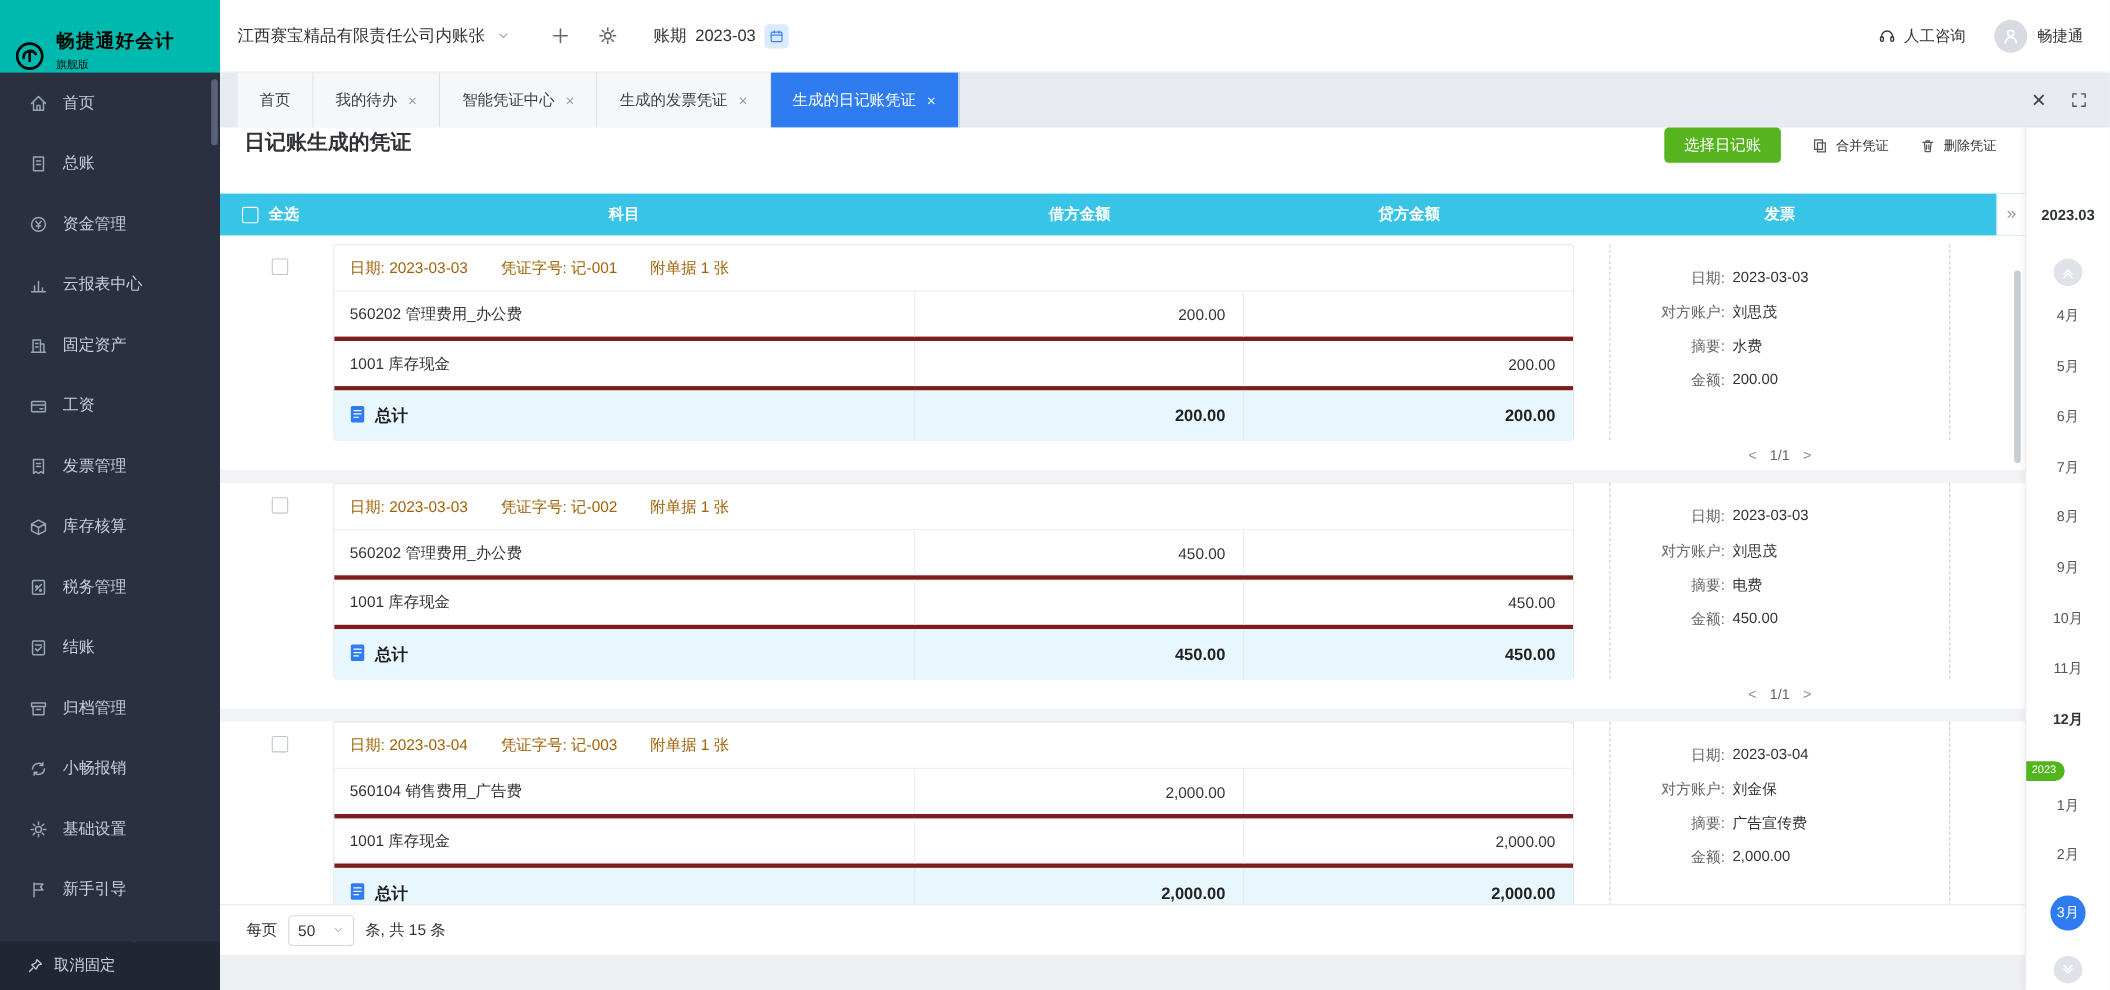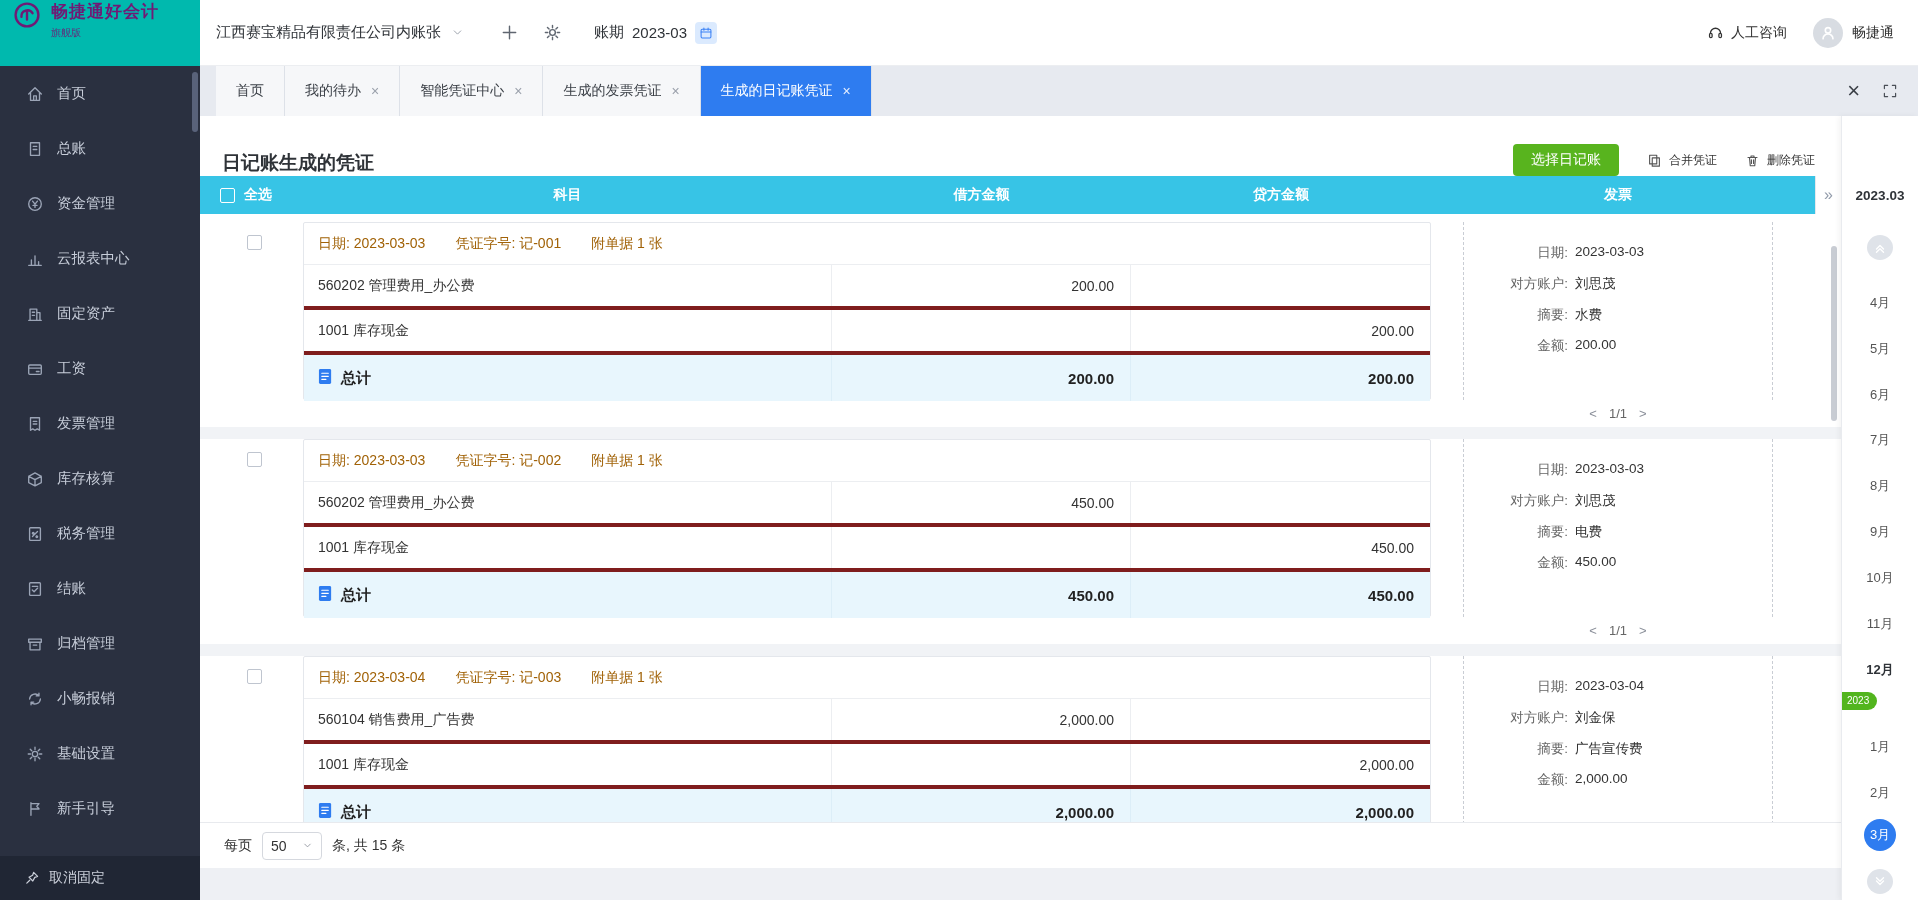--- a/index.html
+++ b/index.html
@@ -4,21 +4,21 @@
 <style>
   * { box-sizing: border-box; margin: 0; padding: 0; }
   html,body { width:1918px; height:900px; overflow:hidden; }
   body { font-family:"Liberation Sans","DejaVu Sans",sans-serif; background:#eef0f4; color:#333; }
   svg.ic { fill:none; stroke:currentColor; stroke-width:1.5; stroke-linecap:round; stroke-linejoin:round; display:block; }
 
   .app { display:flex; width:1918px; height:900px; }
 
   
   .sidebar { width:200px; flex:0 0 200px; background:#2a3040; position:relative; display:flex; flex-direction:column; }
-  .logo { height:66px; background:#00b9ae; display:flex; align-items:flex-start; gap:9px; padding:0 12px; color:#701a75; flex:0 0 66px; }
+  .logo { height:66px; background:#00b9ae; display:flex; align-items:flex-end; gap:9px; padding:0 12px; color:#000000; flex:0 0 66px; }
   .logo-title { font-size:17px; font-weight:bold; letter-spacing:1px; }
   .logo-badge { font-size:10px; opacity:.9; margin-top:3px; }
   .side-nav { flex:1; overflow:hidden; position:relative; }
   .side-item { height:55px; display:flex; align-items:center; gap:13px; padding-left:26px; color:#c7cdd9; font-size:14.5px; cursor:pointer; }
   .side-item .si { color:#9ba4b6; }
   .side-scroll { position:absolute; right:2px; top:6px; width:6px; height:60px; border-radius:3px; background:#59627a; }
   .side-pin { position:absolute; left:0; right:0; bottom:0; height:44px; background:#202634; color:#ccd1db; display:flex; align-items:center; gap:9px; padding-left:24px; font-size:14px; cursor:pointer; }
 
   
   .main-col { flex:1; display:flex; flex-direction:column; min-width:0; }
@@ -40,21 +40,21 @@
   .tab.active { background:#2e7cf0; color:#fff; }
   .tab.active .tab-close { color:#e6efff; }
   .tab-tools { margin-left:auto; display:flex; align-items:center; gap:22px; padding-right:20px; color:#3a3f46; }
   .tool-x { font-size:22px; line-height:1; cursor:pointer; }
   .tool-fs { cursor:pointer; color:#4a4f57; }
 
   .content-row { flex:1; display:flex; min-height:0; }
 
   
   .main-panel { flex:1; background:#fff; display:flex; flex-direction:column; position:relative; min-width:0; }
-  .page-head { height:60px; flex:0 0 60px; display:flex; align-items:flex-end; padding:0 26px 0 22px; }
+  .page-head { height:60px; flex:0 0 60px; display:flex; align-items:flex-start; padding:0 26px 0 22px; }
   .page-title { font-size:19px; font-weight:bold; color:#2f3338; }
   .actions { margin-left:auto; display:flex; align-items:center; gap:28px; }
   .btn-green { background:#58b41e; color:#fff; border:none; border-radius:4px; height:32px; padding:0 18px; font-size:14px; cursor:pointer; }
   .btn-text { background:none; border:none; font-size:12px; color:#333; display:flex; align-items:center; gap:7px; cursor:pointer; }
   .btn-text .bi { color:#555; }
 
   .grid-head { height:38px; flex:0 0 38px; background:#37c4e6; color:#fff; display:flex; align-items:center; font-size:14px; font-weight:bold; position:relative; }
   .gh-check { width:103px; display:flex; align-items:center; gap:9px; padding-left:20px; }
   .gh-subject { width:529px; text-align:center; }
   .gh-debit { width:299px; text-align:center; }
@@ -92,21 +92,21 @@
 
   .page-foot { height:46px; flex:0 0 46px; border-top:1px solid #e8eaee; background:#fff; display:flex; align-items:center; gap:10px; padding:0 24px; font-size:14px; color:#333; }
   .ps-select { width:60px; height:28px; border:1px solid #d5d8de; border-radius:4px; display:flex; align-items:center; justify-content:space-between; padding:0 8px; cursor:pointer; color:#333;text-align:center; }
   .ps-select .chev { color:#8a8f99; }
   .below-strip { flex:1; background:#eef0f4; }
 
   
   .month-rail { width:77px; flex:0 0 77px; background:#fff; border-left:1px solid #e9ebef; box-shadow:-2px 0 6px rgba(0,0,0,.05); display:flex; flex-direction:column; align-items:center; padding-top:72px; position:relative;gap:12px; }
   .rail-current { font-size:13.5px; font-weight:bold; color:#2f3338; margin-bottom:14px; }
   .rail-btn { width:26px; height:26px; border-radius:50%; background:#dfe3e9; color:#fff; display:flex; align-items:center; justify-content:center; margin:6px 0; cursor:pointer; }
-  .rail-month { height:35px; width:100%; display:flex; align-items:flex-end; justify-content:center; font-size:13px; color:#555; cursor:pointer; }
+  .rail-month { height:35px; width:100%; display:flex; align-items:flex-start; justify-content:center; font-size:13px; color:#555; cursor:pointer; }
   .rail-month.bold { color:#2f3338; font-weight:bold; }
   .rail-month.active { height:38px; }
   .rail-month.active .act { width:32px; height:32px; border-radius:50%; background:#2e7cf0; color:#fff; display:flex; align-items:center; justify-content:center; }
   .year-badge { align-self:flex-start; background:#52b51e; color:#fff; font-size:10px; line-height:1; padding:4px 8px 4px 5px; border-radius:0 9px 9px 0; margin:1px 0; }
 </style>
 </head>
 <body>
 
 <div class="app">
 

